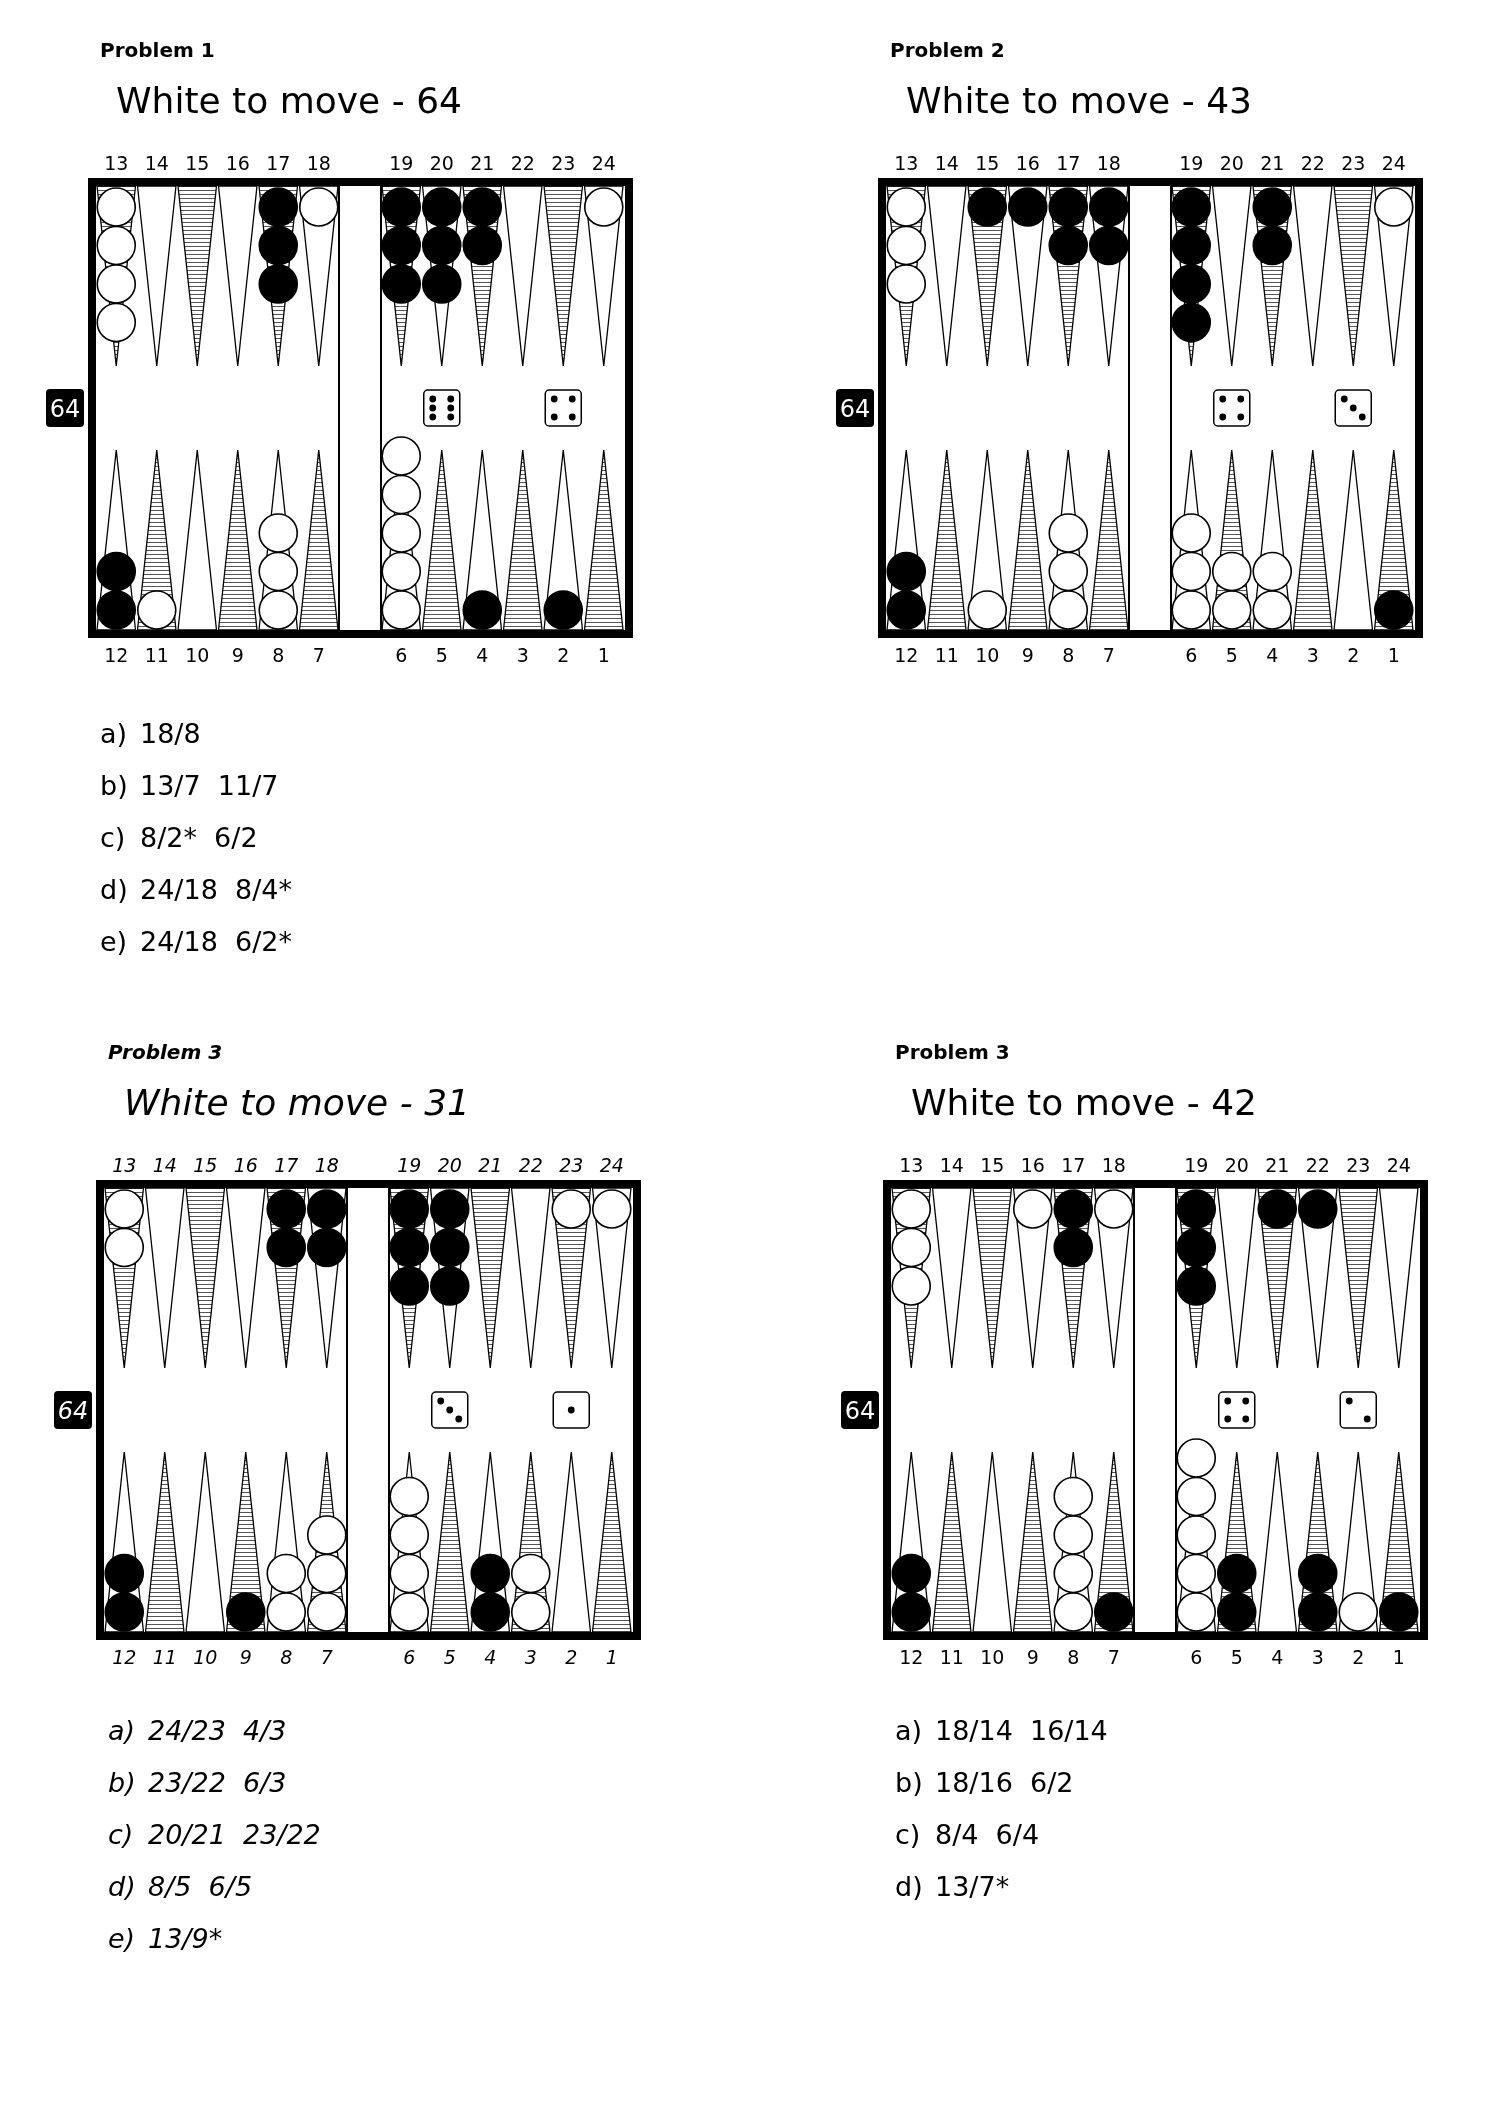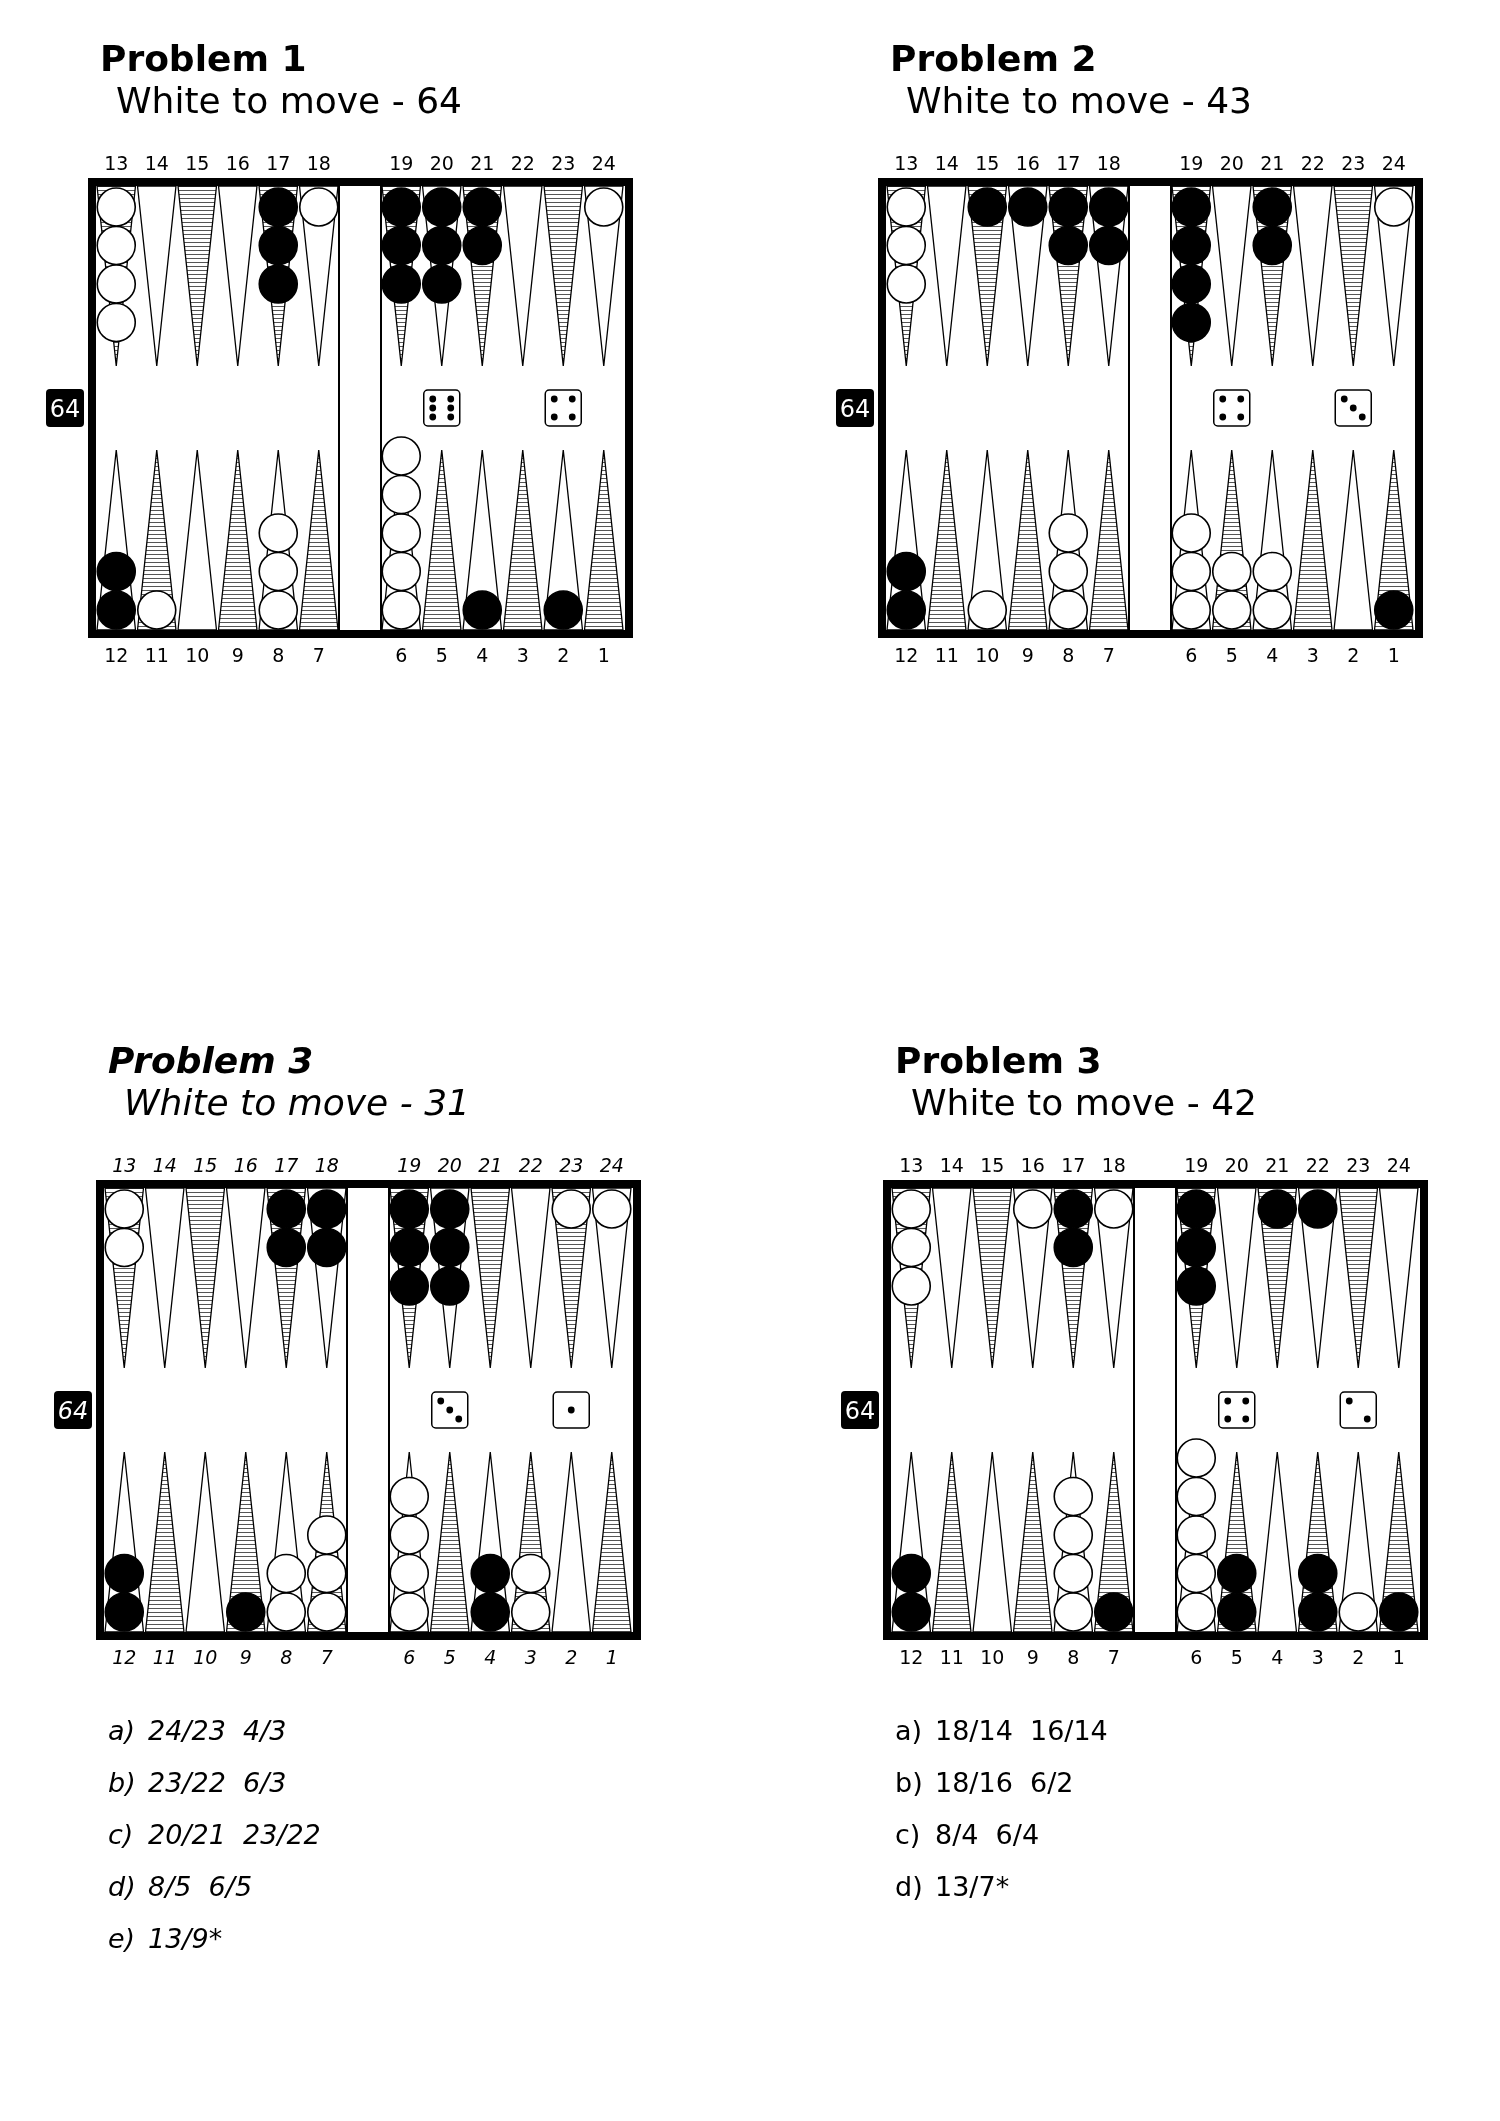--- a/index.html
+++ b/index.html
@@ -1,19 +1,19 @@
 <!DOCTYPE html>
 <html><head>
   <meta charset="utf-8">
   <style>
     html, body { margin: 0; padding: 0; background: #ffffff; }
     body { width: 1500px; height: 2121px; position: relative; overflow: hidden;
            font-family: "DejaVu Sans", sans-serif; color: #000; }
     .problem { position: absolute; width: 640px; height: 900px; }
-    .p-title { position: absolute; left: 0; top: 0; font-weight: bold; font-size: 36px; }
+    .p-title { position: absolute; left: 0; top: 0; font-weight: bold; font-size: 20px; }
     .p-sub { position: absolute; left: 16px; top: 42px; font-size: 36px; }
     .board-svg { position: absolute; }
     .options { position: absolute; left: 0; list-style: none; margin: 0; padding: 0; }
     .options li { font-size: 27px; height: 52px; line-height: 52px; white-space: pre; }
     .options .lbl { display: inline-block; width: 40px; }
     svg text { font-family: "DejaVu Sans", sans-serif; }
   </style>
 </head>
 <body>
 
@@ -127,20 +127,27 @@
         <circle cx="514.25" cy="249" r="3.4" fill="#000000"></circle>
         <circle cx="532.25" cy="249" r="3.4" fill="#000000"></circle>
         <circle cx="514.25" cy="267" r="3.4" fill="#000000"></circle>
         <circle cx="532.25" cy="267" r="3.4" fill="#000000"></circle>
       </g>
       <g>
         <rect x="6" y="239" width="38" height="38" rx="4" fill="#000000"></rect>
         <text x="25" y="267" text-anchor="middle" font-size="24" fill="#ffffff">64</text>
       </g>
     </svg>
+  <ul class="options" style="top:670px;">
+      <li><span class="lbl">a)</span><span>18/8</span></li>
+      <li><span class="lbl">b)</span><span>13/7  11/7</span></li>
+      <li><span class="lbl">c)</span><span>8/2*  6/2</span></li>
+      <li><span class="lbl">d)</span><span>24/18  8/4*</span></li>
+      <li><span class="lbl">e)</span><span>24/18  6/2*</span></li>
+    </ul>
 </section>
 
 <section class="problem" style="left:890px; top:38px;">
   <div class="p-title">Problem 2</div>
   <div class="p-sub">White to move - 43</div>
   <svg class="board-svg" style="left:-60px; top:112px;" width="600" height="550" viewBox="0 0 600 550">
       <defs>
         <pattern id="hatch1" width="4" height="4" patternUnits="userSpaceOnUse">
           <rect x="0" y="0" width="4" height="4" fill="#ffffff"></rect>
           <line x1="0" y1="0.5" x2="4" y2="0.5" stroke="#555555" stroke-width="1"></line>

